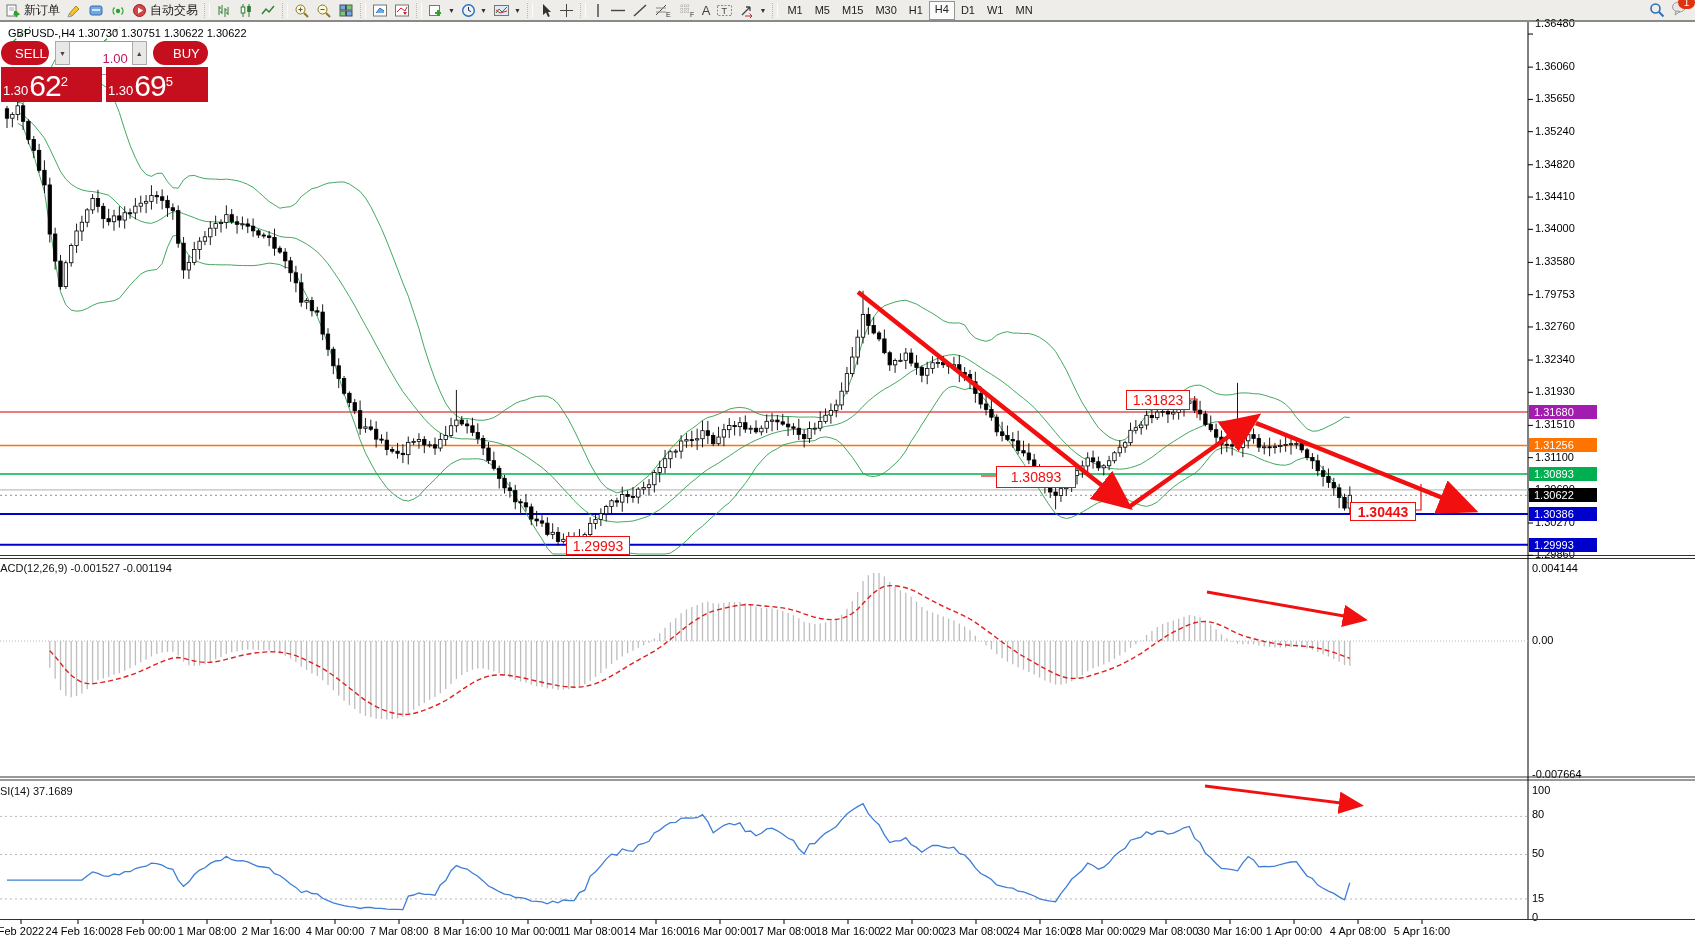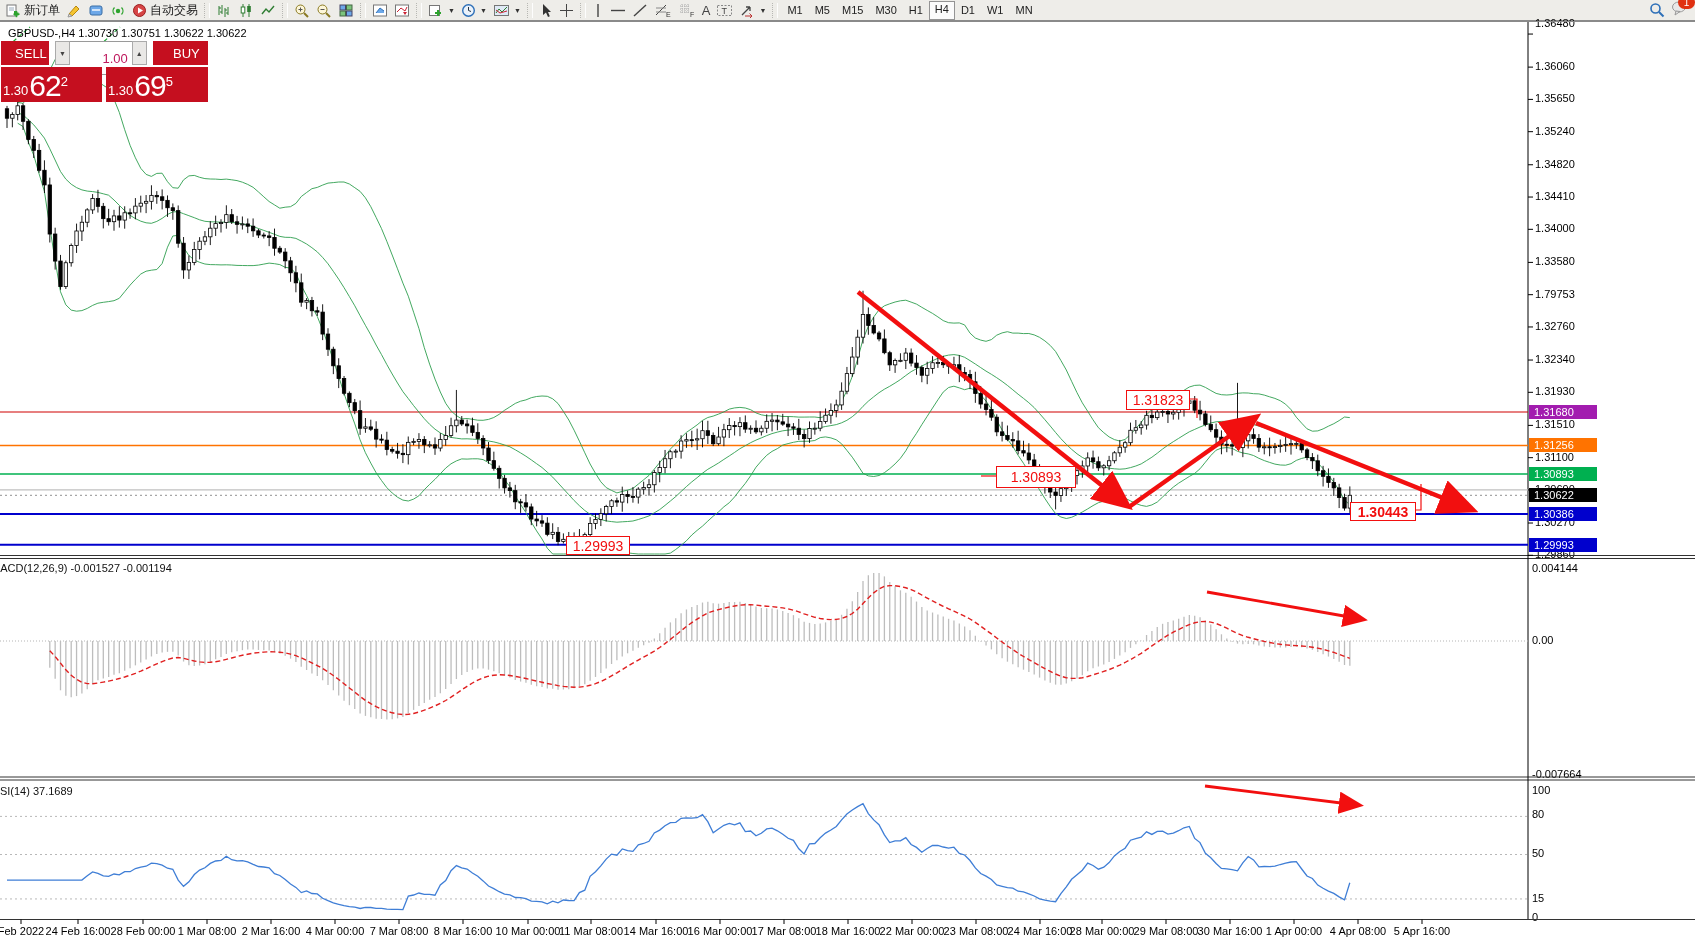--- a/index.html
+++ b/index.html
@@ -14,21 +14,21 @@
   .drop{font-size:7px;color:#333;margin-left:1px;}
   .tf{font-size:11px;color:#222;padding:0 6px;height:17px;line-height:17px;}
   .tf.active{background:#fbfbfb;border:1px solid #949494;padding:0 5px;line-height:15px;}
   #tb-right{margin-left:auto;display:flex;align-items:center;gap:6px;padding-right:4px;}
   .chatwrap{position:relative;}
   .chatbadge{position:absolute;top:-4px;right:-7px;background:#e03111;color:#fff;border-radius:8px;
     min-width:13px;height:13px;font-size:10px;line-height:13px;text-align:center;padding:0 2px;}
   
   #quote{position:absolute;left:1px;top:41px;width:207px;z-index:30;font-family:"Liberation Sans",sans-serif;}
   #qrow1{display:flex;height:24px;align-items:stretch;}
-  .qbtn{background:#c50f1f;color:#fff;font-size:13px;display:flex;align-items:center;justify-content:center;border-radius:0;padding-left:12px;}
+  .qbtn{background:#c50f1f;color:#fff;font-size:13px;display:flex;align-items:center;justify-content:center;border-radius:12px;padding-left:12px;}
   #sellbtn{width:39px;}
   #buybtn{width:47px;margin-left:6px;}
   .spin{width:14px;background:#e9e8e6;border:1px solid #aaa;color:#444;font-size:7px;
     display:flex;align-items:center;justify-content:center;}
   #volbox{width:62px;border:1px solid #9a9a9a;border-left:none;border-right:none;background:#fff;
     font-size:13px;color:#be185d;text-align:right;padding:16px 4px;box-sizing:border-box;}
   #voldown{margin-left:6px;}
   #qrow2{display:flex;margin-top:2px;}
   .bigpx{background:#c50f1f;color:#fff;height:34px;display:flex;align-items:flex-end;padding:0 2px 1px 2px;}
   #sellbig{width:99px;}

